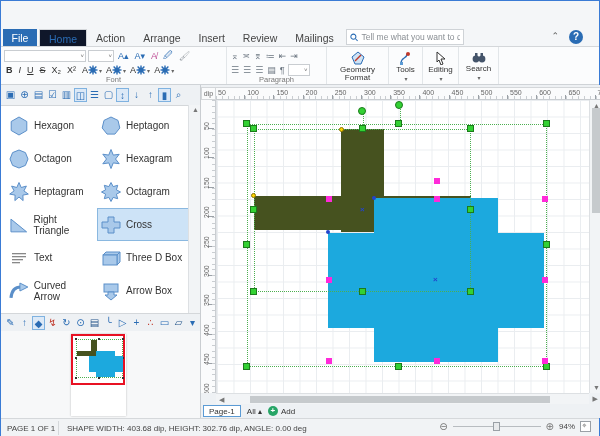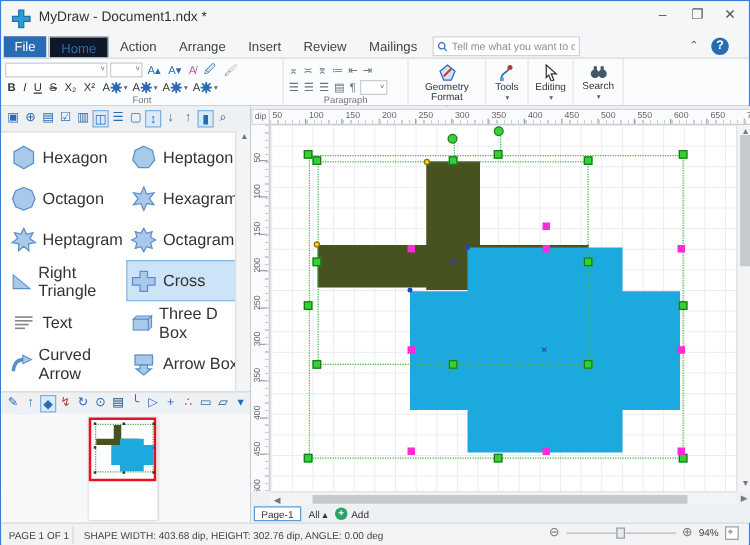--- a/index.html
+++ b/index.html
@@ -60,21 +60,21 @@
     align-items:center; padding-left:3px; gap:1px; }
   .ticon { width:13px; height:14px; font-size:10px; line-height:14px; text-align:center; color:#2a6cb4; }
   .ticon.active { border:1px solid #7fb2e0; background:#dce9f7; }
   .ticon.dark { color:#1c4f86; }
   .ticon.red { color:#c0392b; }
   #shape-list { position:absolute; left:0; top:20px; width:188px; height:290px; background:#fff;
     border-top:1px solid #d4d7da; overflow:hidden; display:grid; grid-template-columns:1fr 1fr;
     grid-auto-rows:33px; padding:3px 0 0 4px; }
   .sitem { display:flex; align-items:center; gap:4px; padding:2px 2px; border:1px solid transparent; }
   .sitem.selected { background:#cde3f7; border:1px solid #8ab8e0; }
-  .sitem .slabel { font-size:13px; color:#333; }
+  .sitem .slabel { font-size:10px; color:#333; }
   #list-scroll { position:absolute; right:0; top:20px; width:12px; height:290px; background:#f2f4f6;
     border-left:1px solid #dde0e3; font-size:7px; color:#777; text-align:center; }
   #list-scroll .up { position:absolute; top:1px; left:3px; } #list-scroll .dn { position:absolute; bottom:1px; left:3px; }
   #panel-toolbar2 { position:absolute; left:0; top:228px; width:100%; height:18px; background:#eef1f4;
     border-top:1px solid #d4d7da; display:flex; align-items:center; padding-left:3px; gap:1px; }
   #pages-panel { position:absolute; left:0; top:246px; width:199px; height:87px; background:#f7f8f9; }
   #page-thumb { position:absolute; left:70px; top:3px; width:55px; height:82px; background:#fff;
     box-shadow:0 0 2px rgba(0,0,0,.25); }
   #thumb-view { position:absolute; left:0px; top:0px; width:54px; height:51px; border:2px solid #e81123; }
   #thumb-canvas { position:absolute; inset:0; }
@@ -143,29 +143,20 @@
   #zoomctl .zsign { font-size:10px; color:#777; }
   #zoom-label { font-size:8px; color:#444; }
   #fit-btn { width:11px; height:11px; border:1px solid #9aa0a6; background:#fff; position:relative; }
   #fit-btn:after { content:"⌖"; position:absolute; left:1px; top:-1px; font-size:8px; color:#777; }
 </style>
 </head>
 <body>
 
 <div id="win">
 
-  <div id="titlebar">
-    <svg id="app-logo" width="16" height="16" viewBox="0 0 16 16">
-      <polygon points="6,1 10,1 10,6 15,6 15,10 10,10 10,15 6,15 6,10 1,10 1,6 6,6" fill="#2a9fd8" stroke="#1c6fa8" stroke-width="1"></polygon>
-    </svg>
-    <span id="title-text">MyDraw - Document1.ndx *</span>
-    <span class="winctl" id="btn-min">–</span>
-    <span class="winctl" id="btn-max">❐</span>
-    <span class="winctl" id="btn-close">✕</span>
-  </div>
 
   <div id="tabrow">
     <div id="file-btn">File</div>
     <div id="tabs">
         <div class="rtab active">Home</div>
         <div class="rtab">Action</div>
         <div class="rtab">Arrange</div>
         <div class="rtab">Insert</div>
         <div class="rtab">Review</div>
         <div class="rtab">Mailings</div>

